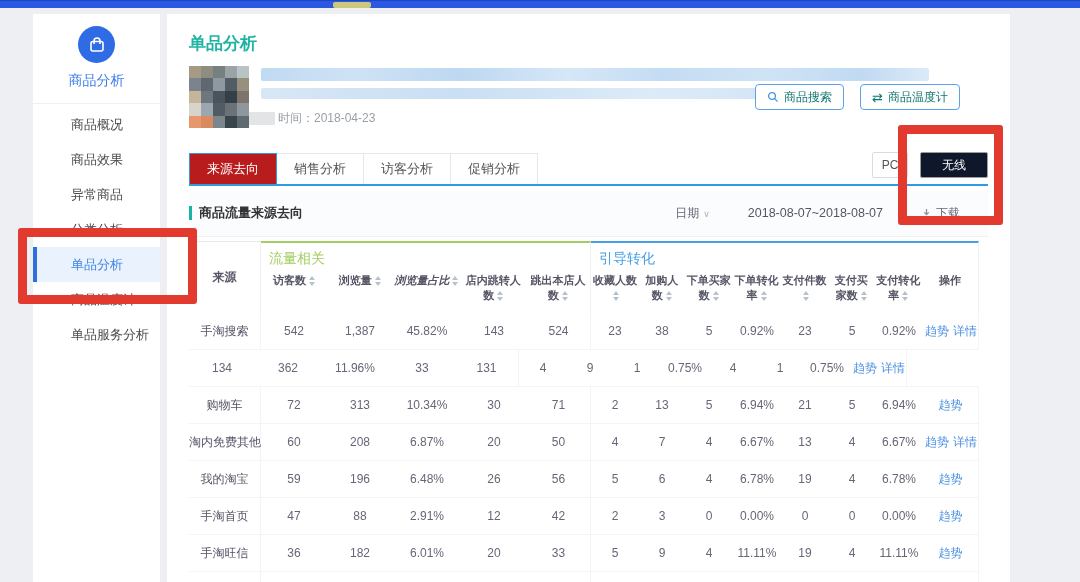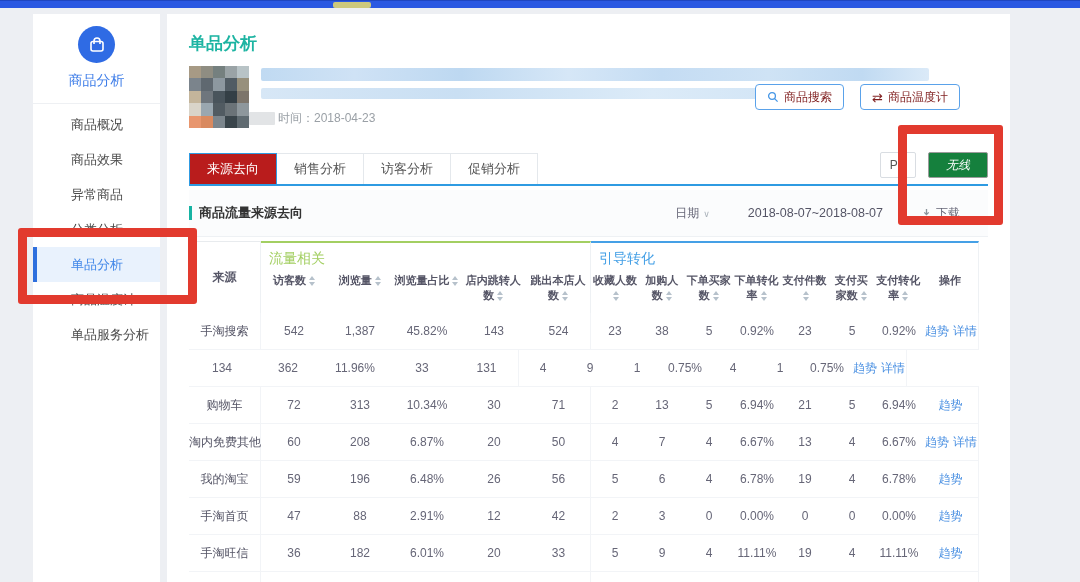--- a/index.html
+++ b/index.html
@@ -24,33 +24,33 @@
   .page-title{margin:18px 0 0 22px;height:22px;color:#1db4a2;font-size:17px;font-weight:bold;}
 
   .product{position:relative;margin:12px 22px 0;height:64px;}
   .thumb{position:absolute;left:0;top:0;width:60px;height:62px;display:grid;grid-template-columns:repeat(5,1fr);grid-template-rows:repeat(5,1fr);overflow:hidden;}
   .blur{position:absolute;border-radius:2px;}
   .blur1{left:72px;top:2px;width:668px;height:13px;background:linear-gradient(90deg,#c0daf2 0%,#cfe2f5 14%,#bdd8f1 30%,#d6e7f7 46%,#c4dcf3 60%,#cfe3f5 76%,#c0daf2 90%,#dbeaf8 100%);}
   .blur2{left:72px;top:22px;width:560px;height:11px;background:linear-gradient(90deg,#d7e7f6 0%,#c9dff3 35%,#dcebf8 70%,#cfe3f5 100%);}
   .time{position:absolute;left:60px;top:44px;font-size:12px;color:#9aa0a6;display:flex;align-items:center;}
   .blurpatch{display:inline-block;width:26px;height:13px;background:#e2e4e6;margin-right:3px;border-radius:1px;}
   .hdr-buttons{position:absolute;right:28px;top:18px;display:flex;gap:16px;}
-  .obtn{display:flex;align-items:center;gap:5px;height:26px;padding:0 11px;background:#fff;border:1px solid #5aa2ea;border-radius:4px;color:#7f1d1d;font-size:12px;cursor:pointer;}
+  .obtn{display:flex;align-items:center;gap:5px;height:26px;padding:0 11px;background:#fff;border:1px solid #5aa2ea;border-radius:4px;color:#0f766e;font-size:12px;cursor:pointer;}
   .sw{font-size:13px;line-height:1;}
 
   
   .tabs-row{display:flex;justify-content:space-between;align-items:flex-end;margin:22px 22px 0;border-bottom:2px solid #2f9be2;}
   .tab-bar{display:flex;}
   .tab{height:30px;line-height:30px;padding:0 17px;font-size:13px;color:#555;background:#fff;border:1px solid #e4e8ec;border-bottom:none;border-left:none;cursor:pointer;}
   .tab:first-child{border-left:1px solid #e4e8ec;}
   .tab.active{background:#b91c1c;color:#fff;border-color:#2f9be2;}
   .toggle{display:flex;margin-bottom:6px;}
   .toggle button{font-size:12px;height:26px;border-radius:2px;cursor:pointer;}
   .pc{width:36px;background:#fff;border:1px solid #d9dde2;color:#555;}
-  .wl{width:60px;background:#15803d;border:1px solid #9b9b9b;color:#fff;margin-left:12px;font-style:italic;}
+  .wl{width:68px;background:#0f172a;border:1px solid #9b9b9b;color:#fff;margin-left:12px;}
 
   
   .band{margin:4px 22px 0;height:46px;background:#fbfcfd;display:flex;justify-content:space-between;align-items:center;border-bottom:1px solid #eef1f4;}
   .band-left{display:flex;align-items:center;}
   .tealbar{width:3px;height:14px;background:#17b3a3;margin-right:7px;}
   .sec-title{font-size:13px;font-weight:bold;color:#333;}
   .band-right{display:flex;align-items:center;gap:38px;padding-right:28px;}
   .datesel{font-size:12px;color:#667;cursor:pointer;}
   .caret{font-size:9px;color:#aab2ba;margin-left:4px;}
   .daterange{font-size:12.5px;color:#556;cursor:pointer;}
@@ -196,21 +196,21 @@
     </div>
 
     <div class="thead">
       <div class="src-head">来源</div>
       <div style="display:flex">
           <div class="group-block" style="border-top-color: rgb(163, 207, 98); width: 330px;">
             <div class="group-title" style="color: rgb(163, 207, 98);">流量相关</div>
             <div class="col-row">
               <div class="col-head" style="width: 66px;"><span>访客数</span><span class="sort"><i class="up"></i><i class="dn"></i></span></div>
               <div class="col-head" style="width: 66px;"><span>浏览量</span><span class="sort"><i class="up"></i><i class="dn"></i></span></div>
-              <div class="col-head" style="width: 68px;"><span>浏览量占比</span><span class="sort"><i class="up"></i><i class="dn"></i></span></div>
+              <div class="col-head" style="width: 68px; font-style: italic;"><span>浏览量占比</span><span class="sort"><i class="up"></i><i class="dn"></i></span></div>
               <div class="col-head" style="width: 66px;"><span>店内跳转人数</span><span class="sort"><i class="up"></i><i class="dn"></i></span></div>
               <div class="col-head" style="width: 64px;"><span>跳出本店人数</span><span class="sort"><i class="up"></i><i class="dn"></i></span></div>
             </div>
           </div>
           <div class="group-block" style="border-top-color: rgb(69, 160, 230); width: 388px;">
             <div class="group-title" style="color: rgb(69, 160, 230);">引导转化</div>
             <div class="col-row">
               <div class="col-head" style="width: 48px;"><span>收藏人数</span><span class="sort"><i class="up"></i><i class="dn"></i></span></div>
               <div class="col-head" style="width: 46px;"><span>加购人数</span><span class="sort"><i class="up"></i><i class="dn"></i></span></div>
               <div class="col-head" style="width: 48px;"><span>下单买家数</span><span class="sort"><i class="up"></i><i class="dn"></i></span></div>

